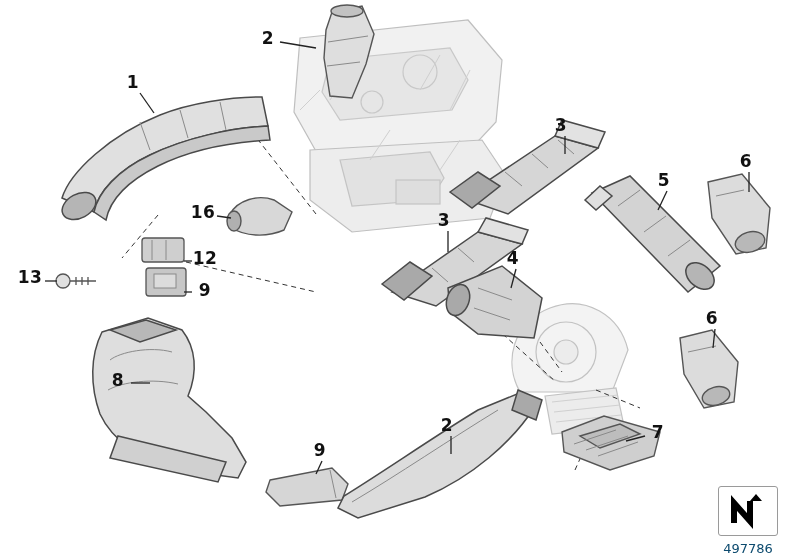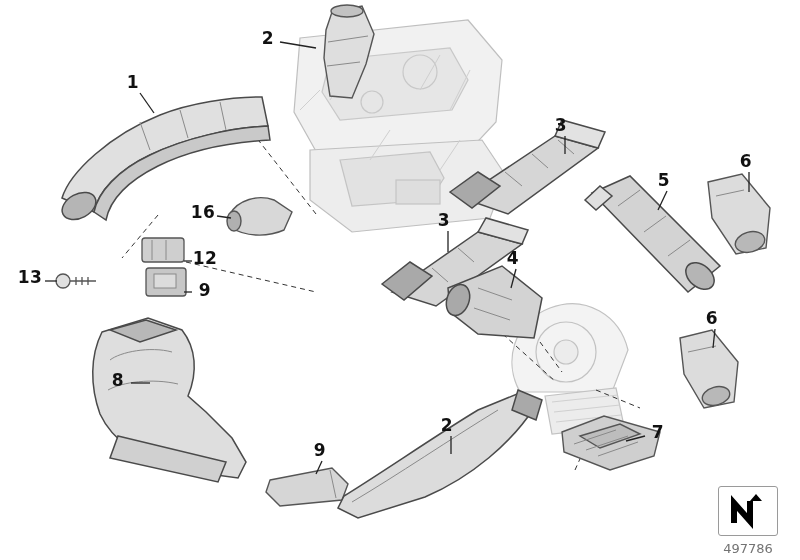--- a/index.html
+++ b/index.html
@@ -8,21 +8,21 @@
     font-family:"DejaVu Sans", sans-serif;overflow:hidden;
   }
   #artwork{position:absolute;left:0;top:0;}
   .callout{
     position:absolute;transform:translate(-50%,-50%);
     font-weight:bold;font-size:17px;color:#111;line-height:1;
     letter-spacing:0.5px;user-select:none;
   }
   .part-number{
     position:absolute;left:748px;top:548px;transform:translate(-50%,-50%);
-    font-size:13px;color:#737373;
+    font-size:13px;color:#0c4a6e;
   }
   .logo-box{
     position:absolute;left:718px;top:486px;width:60px;height:50px;
     border:1px solid #9a9a9a;border-radius:3px;background:#fff;
     display:flex;align-items:center;justify-content:center;box-sizing:border-box;
   }
 </style>
 </head>
 <body>
 

